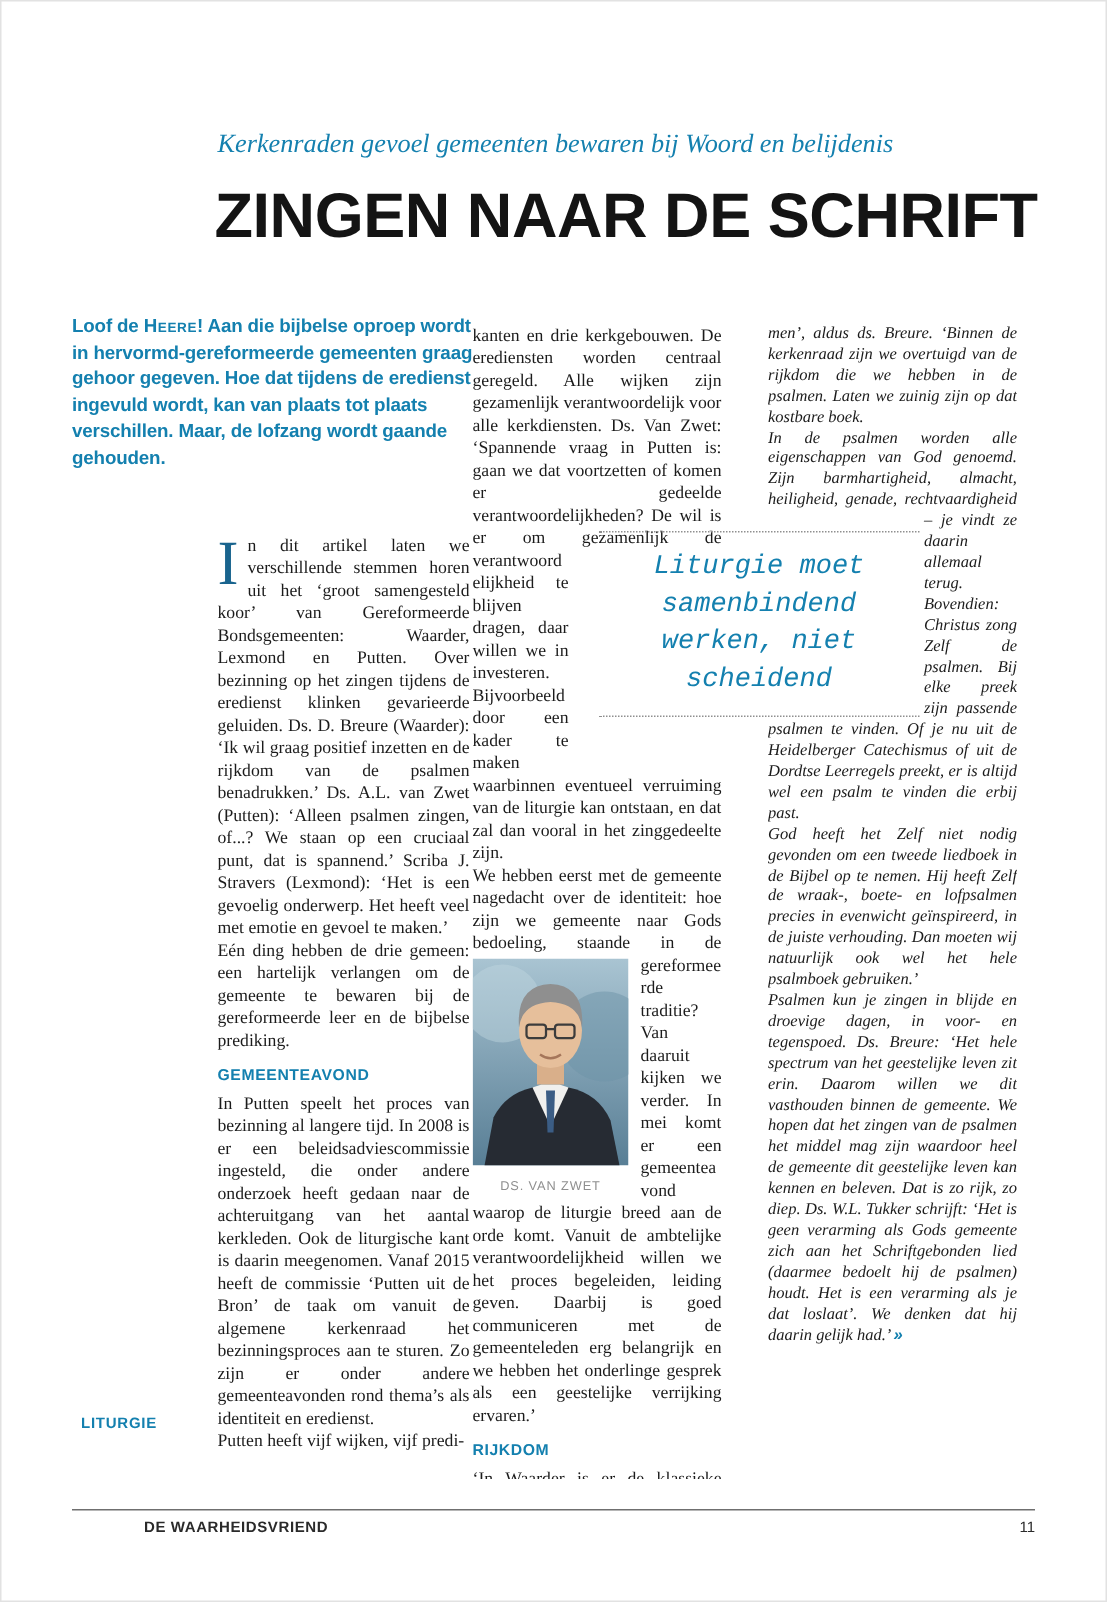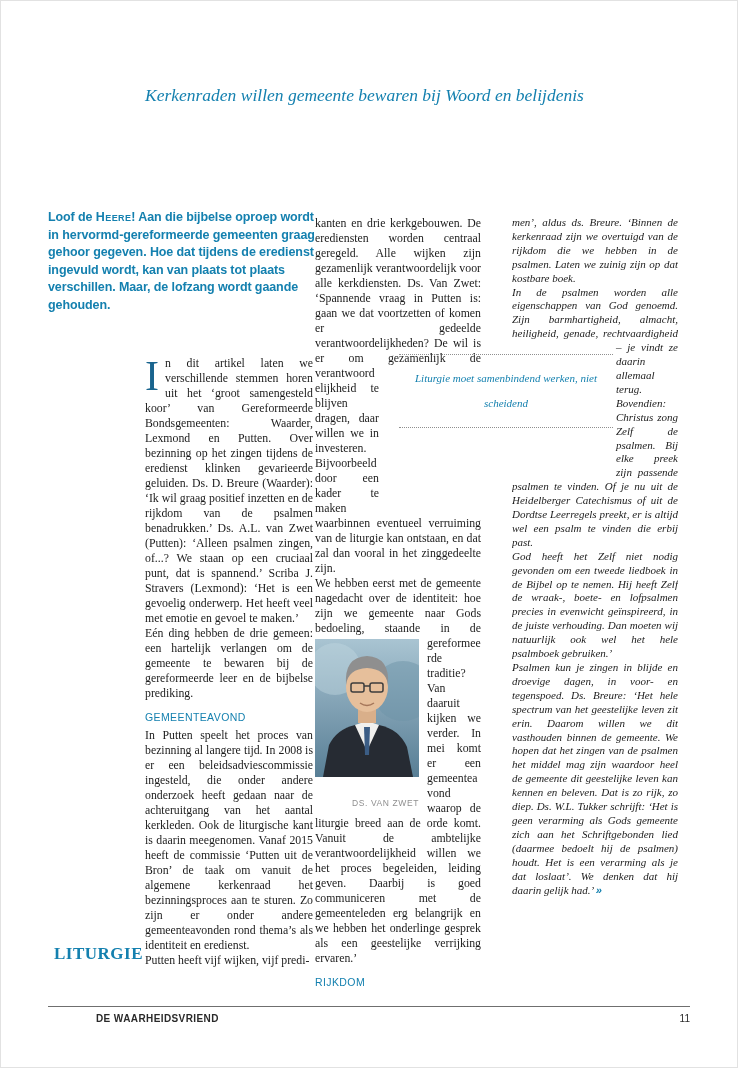--- a/index.html
+++ b/index.html
@@ -34,59 +34,60 @@
   .t { white-space:pre-line; }
   .col1 { left:145px; top:356px; width:168px; height:636px; font-size:11.8px; line-height:15px; }
   .col2 { left:315px; top:216px; width:166px; height:770px; font-size:11.8px; line-height:15px; }
   .col3 { left:512px; top:216px; width:166px; height:774px; font-size:11px; line-height:13.9px;font-style:italic; }
   .dropcap {
     float:left; font-size:42px; line-height:34px; padding:3px 6px 0 0;
     color:#19648e; font-family:"Liberation Serif", serif;
   }
   .subhead {
     margin:9px 0 3px 0; font-family:"Liberation Sans", sans-serif;
-    font-weight:400; font-size:10.5px; letter-spacing:.4px; color:var(--accent);
+    font-weight:700; font-size:10.5px; letter-spacing:.4px; color:var(--accent);
     text-align:left;
   }
   .spacer-r { float:right; width:94px; height:132px; margin:0 0 4px 8px; }
   .spacer-l { float:left; width:96px; height:130px; margin:0 8px 4px 0; }
   .pullquote {
     position:absolute; left:399px; top:354px; width:214px; box-sizing:border-box;
     padding:11px 4px; border-top:1px dotted #8f8f8f; border-bottom:1px dotted #8f8f8f;
-    text-align:center; font-style:italic; font-size:11px; line-height:25px;
-    color:var(--accent); font-family:Liberation Serif, serif; white-space:normal;
+    text-align:center; font-style:italic; font-size:18px; line-height:25px;
+    color:var(--accent); font-family:Liberation Mono, monospace; white-space:normal;
   }
   .photo-float { float:left; width:104px; margin:3px 8px 2px 0; display:block; }
   .photo-float svg { display:block; }
   .photocap {
-    display:block; margin-top:19px; font-family:"Liberation Sans", sans-serif;
-    font-size:8.5px; letter-spacing:.6px; color:#8f8f8f; text-align:right;
+    display:block; margin-top:6px; font-family:"Liberation Sans", sans-serif;
+    font-size:8.5px; letter-spacing:.6px; color:#8f8f8f; text-align:center;
     white-space:normal;
   }
   .more { color:var(--accent); font-weight:700; font-family:"Liberation Sans", sans-serif; }
   .section-label {
     position:absolute; left:54px; top:944px;
-    font-family:Liberation Serif, serif; font-weight:700;
-    font-size:17px; letter-spacing:.5px; color:var(--accent);
+    font-family:Liberation Sans, sans-serif; font-weight:700;
+    font-size:10px; letter-spacing:.5px; color:var(--accent);
   }
   .footer-rule { position:absolute; left:48px; top:1006px; width:642px; border-top:1px solid #6f6f6f; }
   .footer-pub, .footer-date, .footer-page {
     position:absolute; top:1013px; font-family:"Liberation Sans", sans-serif; font-size:10px;padding-left:48px;
   }
   .footer-pub  { left:48px; font-weight:700; color:#2a2a2a; letter-spacing:.4px; }
   .footer-date { left:0; width:738px; text-align:center; color:#7a7a7a; letter-spacing:.4px; }
   .footer-page { right:48px; font-weight:400; color:#2a2a2a; }
 </style>
 </head>
 <body>
 
 <div class="page">
 
-  <div class="kicker">Kerkenraden willen gemeente bewaren bij Woord en belijdenis</div>
+  <div class="kicker">Kerkenraden gevoel gemeenten bewaren bij Woord en belijdenis</div>
 
+  <h1 class="headline">ZINGEN NAAR DE SCHRIFT</h1>
 
   <p class="lead"><span>Loof de </span><span class="sc">Heere</span><span>! Aan die bijbelse oproep wordt in hervormd-gereformeerde gemeenten graag gehoor gegeven. Hoe dat tijdens de eredienst ingevuld wordt, kan van plaats tot plaats verschillen. Maar, de lofzang wordt gaande gehouden.</span></p>
 
   <div class="col col1"><span class="dropcap">I</span><span class="t">n dit artikel laten we verschillende stemmen horen uit het ‘groot samengesteld koor’ van Gereformeerde Bondsgemeenten: Waarder, Lexmond en Putten. Over bezinning op het zingen tijdens de eredienst klinken gevarieerde geluiden. Ds. D. Breure (Waarder): ‘Ik wil graag positief inzetten en de rijkdom van de psalmen benadrukken.’ Ds. A.L. van Zwet (Putten): ‘Alleen psalmen zingen, of...? We staan op een cruciaal punt, dat is spannend.’ Scriba J. Stravers (Lexmond): ‘Het is een gevoelig onderwerp. Het heeft veel met emotie en gevoel te maken.’
 Eén ding hebben de drie gemeen: een hartelijk verlangen om de gemeente te bewaren bij de gereformeerde leer en de bijbelse prediking.</span><h3 class="subhead">GEMEENTEAVOND</h3><span class="t">In Putten speelt het proces van bezinning al langere tijd. In 2008 is er een beleidsadviescommissie ingesteld, die onder andere onderzoek heeft gedaan naar de achteruitgang van het aantal kerkleden. Ook de liturgische kant is daarin meegenomen. Vanaf 2015 heeft de commissie ‘Putten uit de Bron’ de taak om vanuit de algemene kerkenraad het bezinningsproces aan te sturen. Zo zijn er onder andere gemeenteavonden rond thema’s als identiteit en eredienst.
 Putten heeft vijf wijken, vijf predi-</span></div>
 
   <div class="col col2"><span class="t">kanten en drie kerkgebouwen. De erediensten worden centraal geregeld. Alle wijken zijn gezamenlijk verantwoordelijk voor alle kerkdiensten. Ds. Van Zwet: ‘Spannende vraag in Putten is: gaan we dat voortzetten of komen er gedeelde verantwoordelijkheden? De wil is er om gezamenlijk de </span><span class="spacer-r"></span><span class="t">verantwoordelijkheid te blijven dragen, daar willen we in investeren. Bijvoorbeeld door een kader te maken waarbinnen eventueel verruiming van de liturgie kan ontstaan, en dat zal dan vooral in het zinggedeelte zijn.
 We hebben eerst met de gemeente nagedacht over de identiteit: hoe zijn we gemeente naar Gods bedoeling, staande in de </span><span class="photo-float">
         <svg width="104" height="138" viewBox="0 0 104 138" xmlns="http://www.w3.org/2000/svg">

